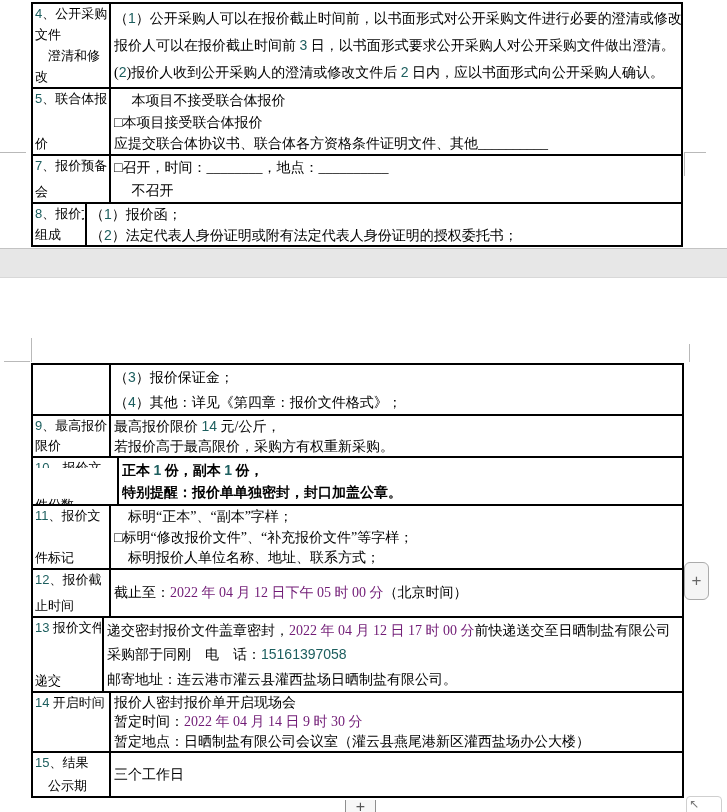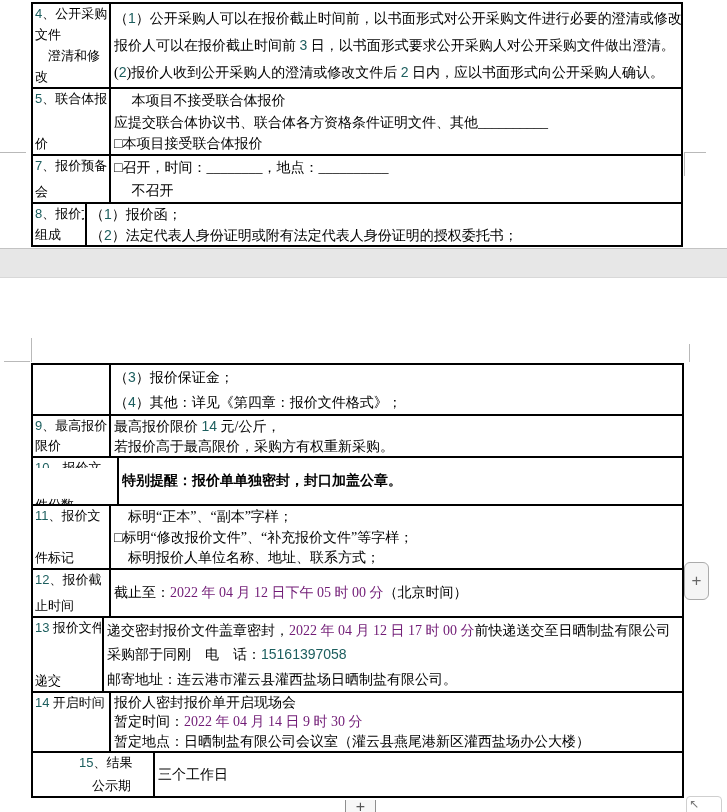--- a/index.html
+++ b/index.html
@@ -59,22 +59,22 @@
           <div class="line"><span>(<span class="num">2</span>)报价人收到公开采购人的澄清或修改文件后 <span class="num">2</span> 日内，应以书面形式向公开采购人确认。</span></div>
         </div>
       </div>
       <div class="trow" style="height: 67px;">
         <div class="lcell" style="width: 78px; line-height: 20px;">
           <div class="line"><span class="num">5</span>、联合体报</div>
           <div class="line">价</div>
         </div>
         <div class="ccell" style="line-height: 23px;">
           <div class="line"><span>　 本项目不接受联合体报价</span></div>
+          <div class="line"><span>□本项目接受联合体报价</span></div>
           <div class="line"><span>应提交联合体协议书、联合体各方资格条件证明文件、其他__________</span></div>
-          <div class="line"><span>□本项目接受联合体报价</span></div>
         </div>
       </div>
       <div class="trow" style="height: 48px;">
         <div class="lcell" style="width: 78px; line-height: 20px;">
           <div class="line"><span class="num">7</span>、报价预备</div>
           <div class="line">会</div>
         </div>
         <div class="ccell" style="line-height: 23px;">
           <div class="line"><span>□召开，时间：________，地点：__________</span></div>
           <div class="line"><span>　 不召开</span></div>
@@ -108,20 +108,21 @@
           <div class="line"><span>最高报价限价 <span class="num">14</span> 元/公斤，</span></div>
           <div class="line"><span>若报价高于最高限价，采购方有权重新采购。</span></div>
         </div>
       </div>
       <div class="trow boldrow" style="height: 48px;">
         <div class="lcell" style="width: 86px; line-height: 20px; gap: 27px;">
           <div class="line"><span class="num">10</span>、报价文</div>
           <div class="line">件份数</div>
         </div>
         <div class="ccell" style="line-height: 24px;">
+          <div class="line"><span>正本 <span class="num">1</span> 份，副本 <span class="num">1</span> 份，</span></div>
           <div class="line"><span>特别提醒：报价单单独密封，封口加盖公章。</span></div>
         </div>
       </div>
       <div class="trow" style="height: 64px;">
         <div class="lcell" style="width: 78px; line-height: 20px;">
           <div class="line"><span class="num">11</span>、报价文</div>
           <div class="line">件标记</div>
         </div>
         <div class="ccell" style="line-height: 21px;">
           <div class="line"><span>　标明“正本”、“副本”字样；</span></div>
@@ -152,21 +153,21 @@
       <div class="trow" style="height: 60px;">
         <div class="lcell" style="width: 78px; line-height: 20px;">
           <div class="line"><span class="num">14</span> 开启时间</div>
         </div>
         <div class="ccell" style="line-height: 20px;">
           <div class="line"><span>报价人密封报价单开启现场会</span></div>
           <div class="line"><span>暂定时间：</span><span class="red">2022 年 04 月 14 日 9 时 30 分</span></div>
           <div class="line"><span>暂定地点：日晒制盐有限公司会议室（灌云县燕尾港新区灌西盐场办公大楼）</span></div>
         </div>
       </div>
-      <div class="trow" style="height: 43px; margin-left: 44px;">
+      <div class="trow" style="height: 43px;">
         <div class="lcell" style="width: 78px; line-height: 20px;">
           <div class="line"><span class="num">15</span>、结果</div>
           <div class="line">　公示期</div>
         </div>
         <div class="ccell" style="line-height: 20px;">
           <div class="line"><span>三个工作日</span></div>
         </div>
       </div>
     </div>
 

